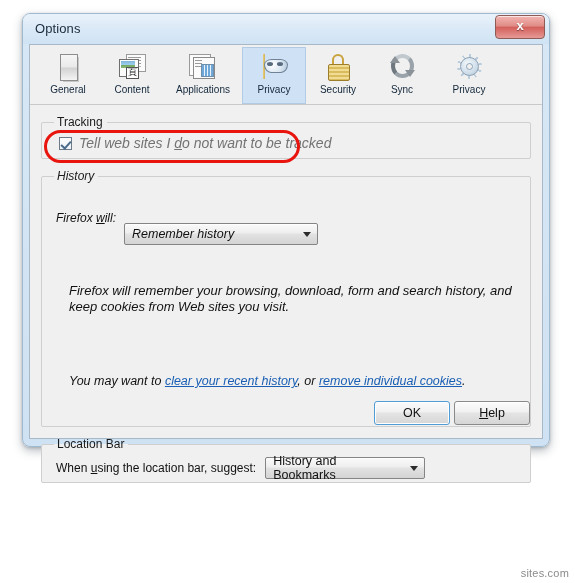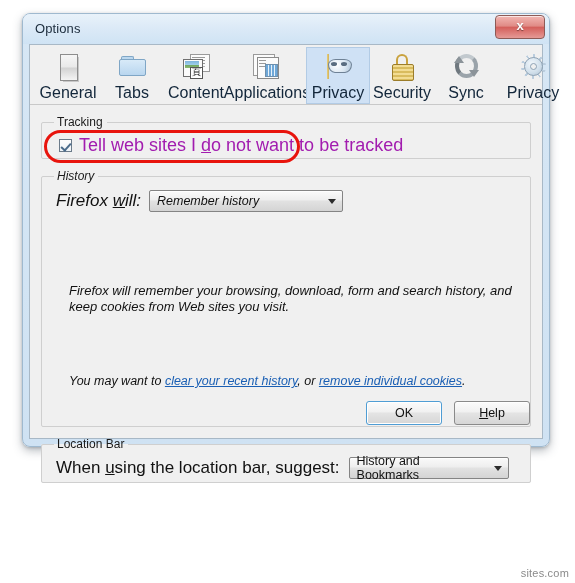--- a/index.html
+++ b/index.html
@@ -108,21 +108,21 @@
     background: #cfe1f5;
     border: 1px solid #b2cbe5;
   }
   .tab .tab-icon {
     width: 34px;
     height: 30px;
     position: relative;
     margin-bottom: 2px;
   }
   .tab .tab-label {
-    font-size: 16px;
+    font-size: 10px;
     color: #12263a;
     white-space: nowrap;
   }
 
   
   
   .ic-general {
     position:absolute; left:9px; top:2px; width:16px; height:25px;
     background: linear-gradient(to bottom,#f6f6f6 0%,#e9e9e9 48%,#d2d2d2 52%,#f4f4f4 100%);
     border:1px solid #8d8d8d;
@@ -291,23 +291,24 @@
   .checkbox.checked::after {
     content: "";
     position: absolute;
     left: 3px; top: 1px;
     width: 4px; height: 8px;
     border: solid #4a6b8a;
     border-width: 0 2px 2px 0;
     transform: rotate(42deg);
   }
   .cb-label {
-    font-size: 18px;
-    color: #a21caf;
+    font-size: 14px;
+    color: #737373;
     white-space: nowrap;
+    font-style: italic;
   }
   .cb-label u { text-decoration: underline; }
 
   
   #annotation-oval {
     position: absolute;
     left: 2px;
     top: 1px;
     width: 256px;
     height: 33px;
@@ -320,21 +321,21 @@
   
   #group-history { height: 258px; position: relative; font-style: italic; }
   #history-row {
     display: flex;
     align-items: center;
     gap: 8px;
     padding-left: 4px;
     padding-top: 3px;
   }
   .field-label {
-    font-size: 17px;
+    font-size: 12px;
     color: #111;
   }
   .field-label u { text-decoration: underline; }
 
   .dropdown {
     height: 22px;
     border: 1px solid #848484;
     border-radius: 2px;
     background: linear-gradient(to bottom,#fafafa 0%,#eeeeee 45%,#e2e2e2 50%,#d4d4d4 100%);
     display: inline-flex;
@@ -347,21 +348,21 @@
     color: #111;
     box-shadow: inset 0 1px 0 rgba(255,255,255,.8);
   }
   .dropdown .caret {
     width: 0; height: 0;
     margin-left: 10px;
     border-left: 4px solid transparent;
     border-right: 4px solid transparent;
     border-top: 5px solid #2b2b2b;
   }
-  #dd-history { width: 194px; }
+  #dd-history { width: 194px; margin-top: 33px; }
   #dd-locationbar { width: 160px; }
 
   #history-desc {
     position: absolute;
     left: 27px;
     top: 100px;
     right: 14px;
     font-size: 13px;
     color: #111;
     line-height: 16px;
@@ -389,21 +390,21 @@
     padding-left: 4px;
     padding-top: 2px;
   }
 
   
   #footer {
     position: absolute;
     right: 12px;
     bottom: 13px;
     display: flex;
-    gap: 12px;
+    gap: 4px;
   }
   .btn {
     width: 76px;
     height: 24px;
     border: 1px solid #8a8a8a;
     border-radius: 3px;
     background: linear-gradient(to bottom,#fbfbfb 0%,#f1f1f1 45%,#e4e4e4 50%,#d6d6d6 100%);
     font-size: 12.5px;
     color: #111;
     display: flex;
@@ -446,27 +447,20 @@
 
     <div id="toolbar">
 
       <div class="tab">
         <div class="tab-icon">
           <div class="ic-general"></div>
         </div>
         <div class="tab-label">General</div>
       </div>
 
-      <div class="tab">
-        <div class="tab-icon">
-          <div class="ic-folder-tab"></div>
-          <div class="ic-folder-body"></div>
-        </div>
-        <div class="tab-label">Tabs</div>
-      </div>
 
       <div class="tab">
         <div class="tab-icon">
           <div class="ic-c-back"></div>
           <div class="ic-c-lines"></div>
           <div class="ic-c-front"></div>
           <div class="ic-c-img"></div>
           <div class="ic-c-glyph">頁</div>
         </div>
         <div class="tab-label">Content</div>

